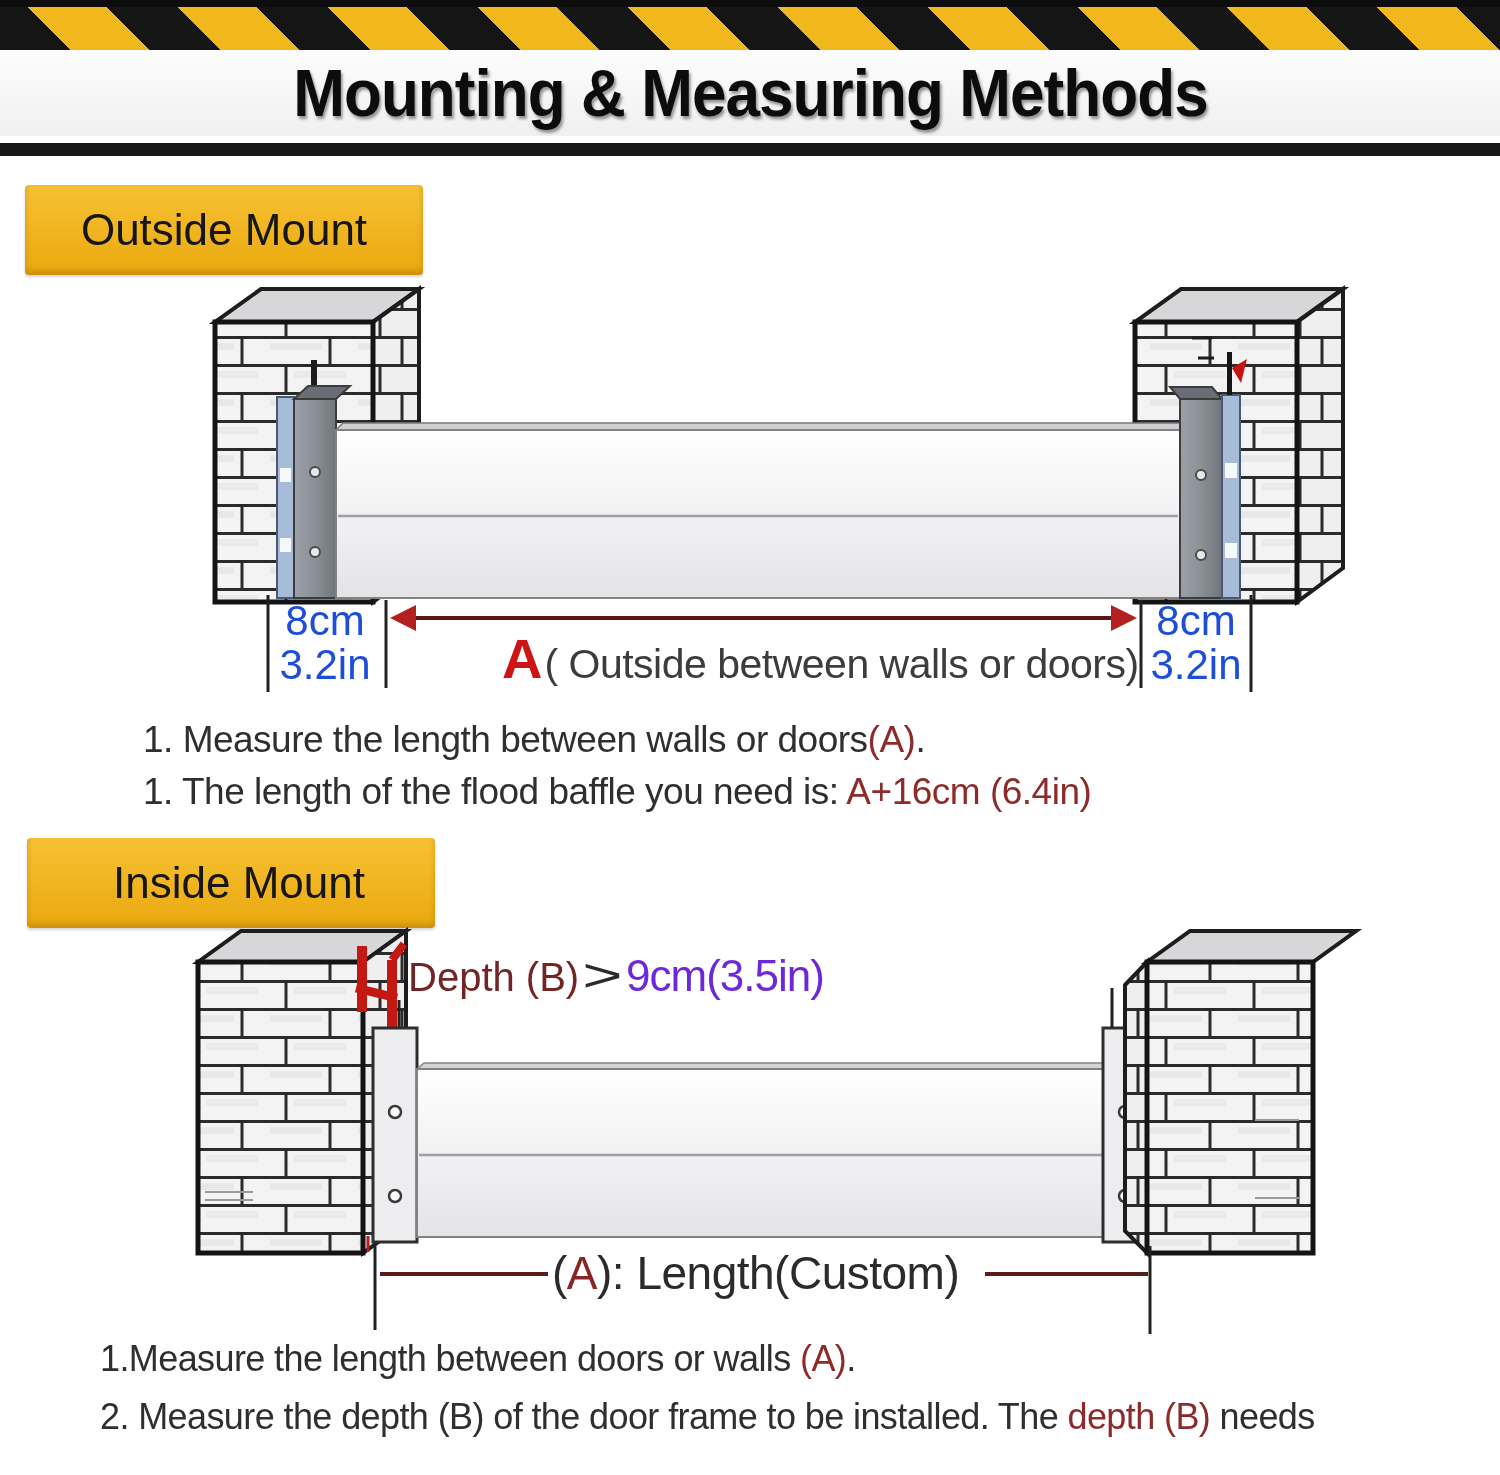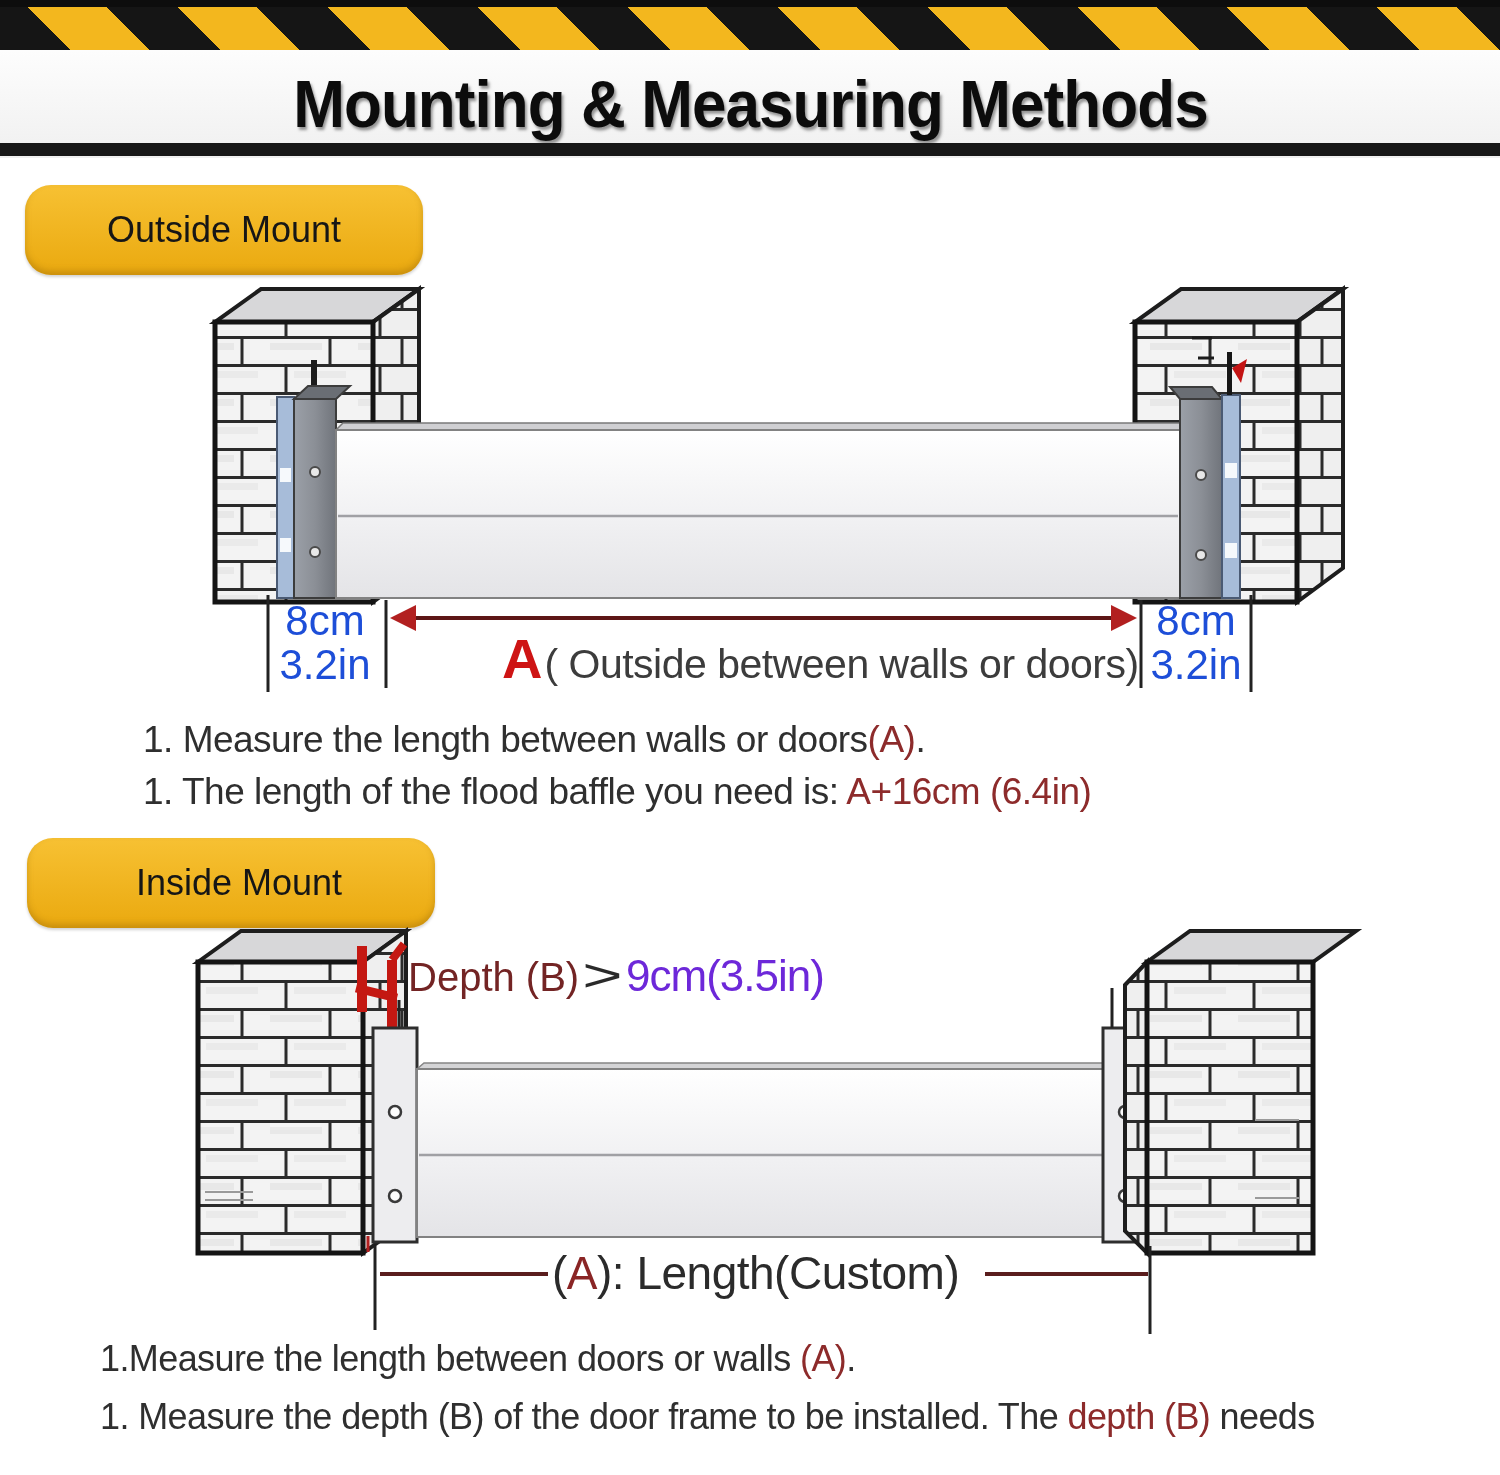--- a/index.html
+++ b/index.html
@@ -4,32 +4,32 @@
 <style>
   html,body{margin:0;padding:0;background:#ffffff;}
   .page{position:relative;width:1500px;height:1475px;background:#ffffff;
         font-family:"Liberation Sans", sans-serif;overflow:hidden;}
   .abs{position:absolute;}
 
   
   .hazard-band{left:0;top:0;width:1500px;height:50px;
      background:repeating-linear-gradient(45deg,#151515 0 50px,#f3b71e 50px 106px);}
   .hazard-topbar{left:0;top:0;width:1500px;height:7px;background:#0d0d0d;}
-  .title-band{left:0;top:50px;width:1500px;height:108px;
+  .title-band{left:0;top:50px;width:1500px;height:86px;
      background:linear-gradient(180deg,#fdfdfd,#f0f0f0);
      display:flex;align-items:center;justify-content:center;}
   .page-title{font-size:66px;font-weight:bold;color:#0c0c0c;letter-spacing:-1px;
      transform:scaleX(.94);text-shadow:2px 3px 3px rgba(70,70,70,.55);white-space:nowrap;}
   .header-divider{left:0;top:143px;width:1500px;height:13px;background:#171717;}
 
   
   .badge{background:linear-gradient(180deg,#f7c133,#eaa90f);
-     border-radius:26px;box-shadow:inset 0 -4px 6px rgba(160,110,10,.45), 0 2px 3px rgba(0,0,0,.18);
+     border-radius:4px;box-shadow:inset 0 -4px 6px rgba(160,110,10,.45), 0 2px 3px rgba(0,0,0,.18);
      display:flex;align-items:center;justify-content:center;
-     font-size:36px;color:#161616;white-space:nowrap;}
+     font-size:44px;color:#161616;white-space:nowrap;}
   .badge-outside{left:25px;top:185px;width:398px;height:90px;}
   .badge-inside{left:27px;top:838px;width:392px;height:90px;padding-left:16px;}
 
   
   .meas{color:#1d4ed8;font-size:42px;text-align:center;line-height:44px;white-space:nowrap;}
   .gap-left{left:268px;top:599px;width:114px;}
   .gap-right{left:1146px;top:599px;width:100px;}
 
   .span-label{display:flex;align-items:baseline;white-space:nowrap;color:#3c3c3c;}
   .span-label-outside{left:502px;top:626px;}
@@ -236,16 +236,16 @@
   </div>
 
   <div class="abs custom-label">
     <span>(</span><span class="maroon">A</span><span>): Length(Custom)</span>
   </div>
 
   <div class="abs step step-i step-i1">
     <span>1.Measure the length between doors or walls </span><span class="hl">(A)</span><span>.</span>
   </div>
   <div class="abs step step-i step-i2">
-    <span>1. Measure the depth (B) of the door frame to be installed. The </span><span class="hl">depth (B)</span><span> needs</span>
+    <span>2. Measure the depth (B) of the door frame to be installed. The </span><span class="hl">depth (B)</span><span> needs</span>
   </div>
 
 </div>
 
 </body></html>

